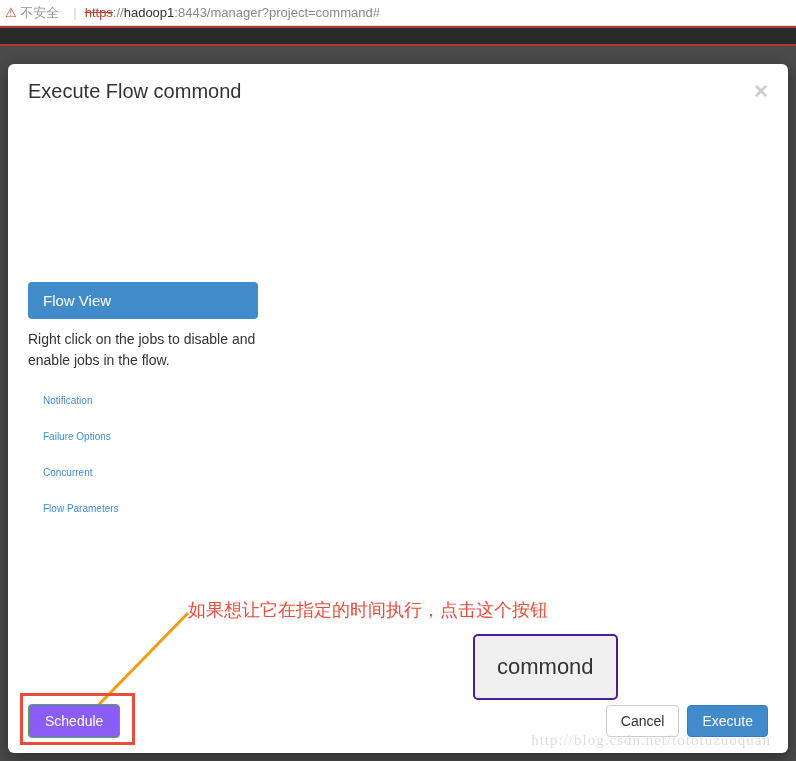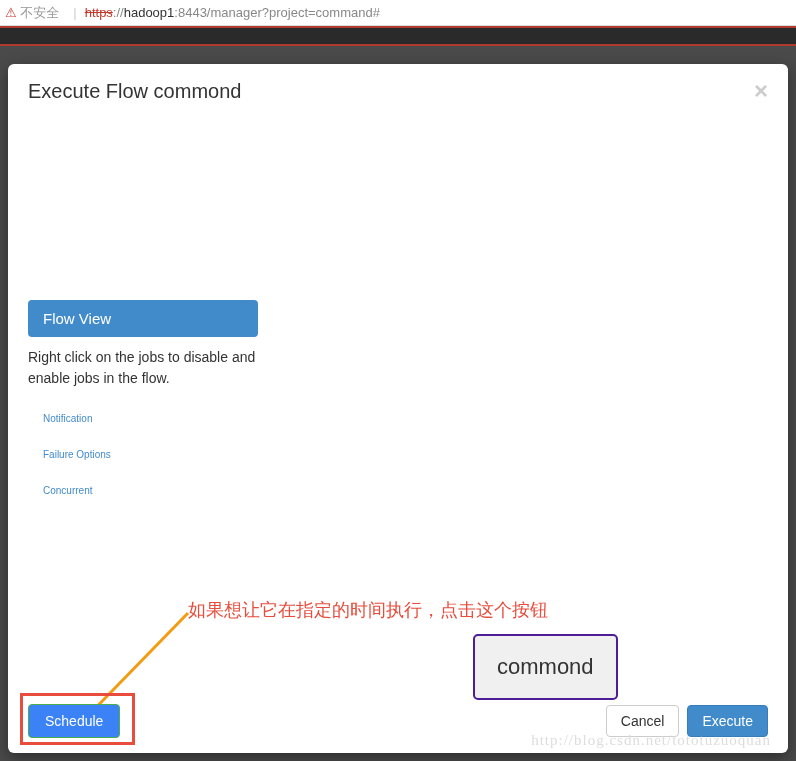--- a/index.html
+++ b/index.html
@@ -168,21 +168,21 @@
     }
     .modal-footer {
       padding: 15px 20px;
       display: flex;
       justify-content: space-between;
       align-items: center;
       position: relative;
     }
     .schedule-btn {
       padding: 8px 16px;
-      background: #3b82f6;
+      background: #8b5cf6;
       color: #fff;
       border: 1px solid #4cae4c;
       border-radius: 4px;
       font-size: 14px;
       cursor: pointer;
     }
     .highlight-box {
       position: absolute;
       border: 3px solid #e74c3c;
       left: 12px;
@@ -251,20 +251,21 @@
   </div>
 
   <div class="modal-body">
     <div class="sidebar">
       <button class="flow-view-btn">Flow View</button>
       <div class="hint-text">Right click on the jobs to disable and enable jobs in the flow.</div>
       <ul class="nav-list">
         <li><a>Notification</a></li>
         <li><a>Failure Options</a></li>
         <li><a>Concurrent</a></li>
+        <li><a>Flow Parameters</a></li>
       </ul>
     </div>
 
     <div class="content-area">
       <div class="command-node">commond</div>
     </div>
 
     <div class="annotation-text">如果想让它在指定的时间执行，点击这个按钮</div>
 
     <svg class="annotation-arrow" viewBox="0 0 135 130">

